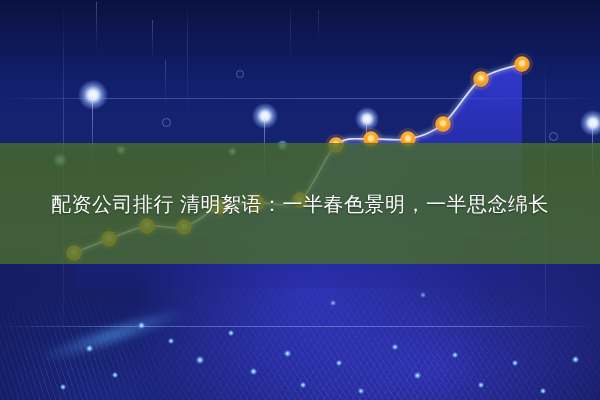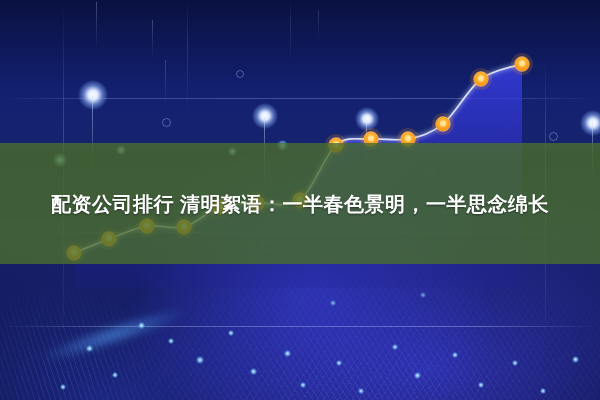--- a/index.html
+++ b/index.html
@@ -77,21 +77,21 @@
 
   
   .band{
     position:absolute;left:0;top:143px;width:600px;height:121px;
     background:rgba(74,110,45,.80);
     display:flex;align-items:center;justify-content:center;
   }
   .band-title{
     width:560px;text-align:center;
     color:#ffffff;
-    font-size:20px;line-height:34px;font-weight:700;
+    font-size:20px;line-height:34px;font-weight:400;
     letter-spacing:.5px;
     text-shadow:0 1px 2px rgba(0,0,0,.45);
     white-space:normal;
   }
 </style>
 </head>
 <body>
 
 <div id="stage">
 

